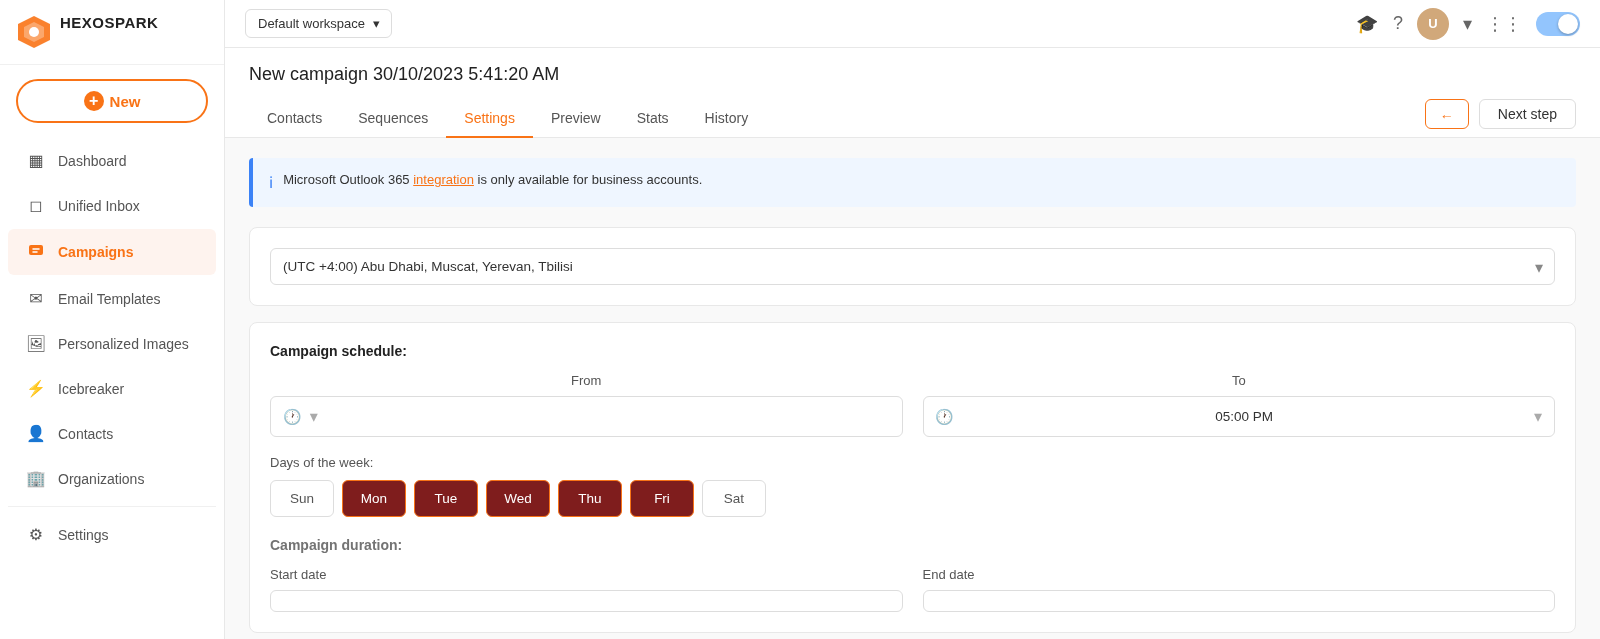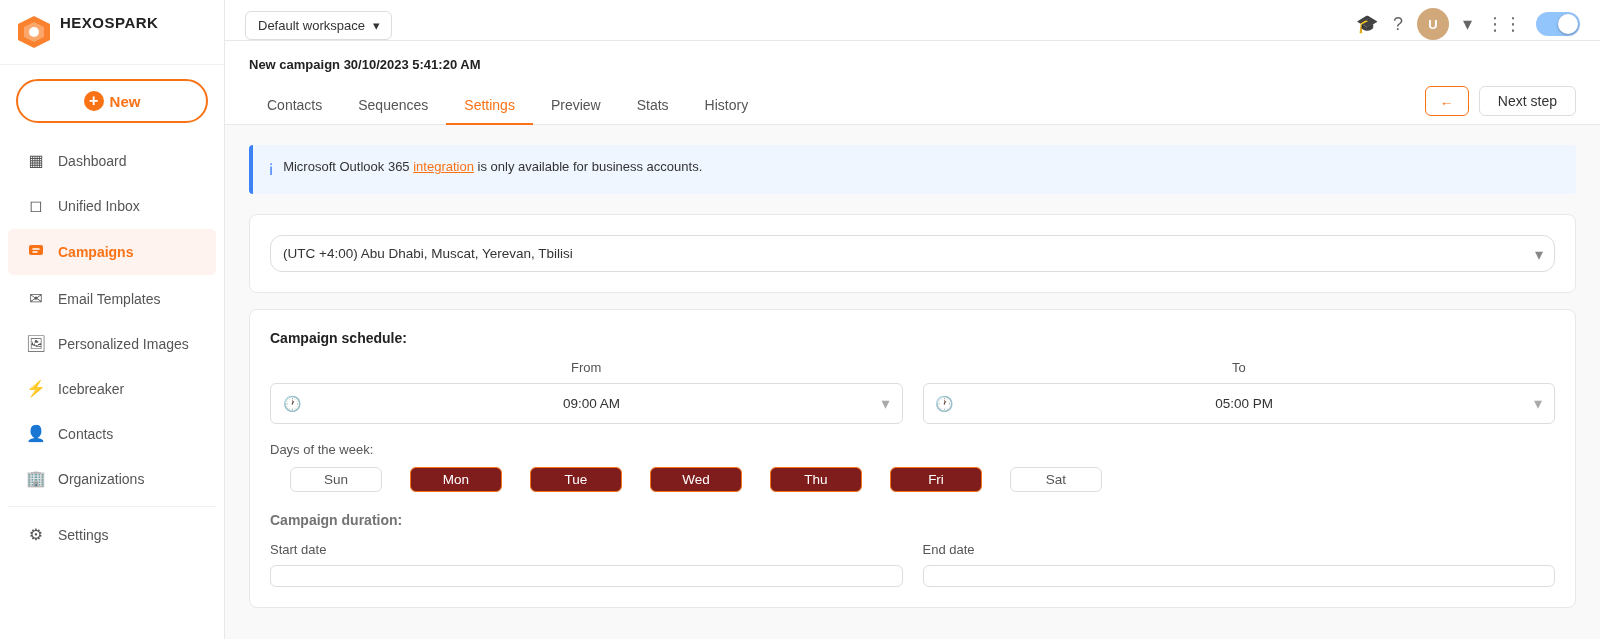--- a/index.html
+++ b/index.html
@@ -85,23 +85,23 @@
       font-size: 16px;
       width: 20px;
       text-align: center;
     }
 
     
     .topbar {
       background: #fff;
       border-bottom: 1px solid #e8e8e8;
       display: flex;
-      align-items: flex-end;
+      align-items: center;
       padding: 0 20px;
-      height: 41px;
+      height: 48px;
       justify-content: space-between;
     }
     .workspace-selector {
       display: flex;
       align-items: center;
       gap: 8px;
       border: 1px solid #ddd;
       border-radius: 6px;
       padding: 6px 12px;
       font-size: 13px;
@@ -165,22 +165,22 @@
       overflow-y: auto;
       padding: 0;
     }
 
     .campaign-header {
       background: #fff;
       padding: 16px 24px 0;
       border-bottom: 1px solid #e8e8e8;
     }
     .campaign-title {
-      font-size: 13px;
-      font-weight: 700;
+      font-size: 18px;
+      font-weight: 400;
       color: #222;
       margin-bottom: 14px;
     }
     .campaign-tabs {
       display: flex;
       align-items: center;
       gap: 0;
     }
     .tab-item {
       padding: 10px 18px;
@@ -265,21 +265,21 @@
       color: #555;
       margin-bottom: 8px;
       font-weight: 500;
     }
     .select-wrapper {
       position: relative;
     }
     .select-field {
       width: 100%;
       border: 1px solid #ddd;
-      border-radius: 12px;
+      border-radius: 6px;
       padding: 10px 36px 10px 12px;
       font-size: 13.5px;
       color: #333;
       appearance: none;
       background: #fff;
       cursor: pointer;
       outline: none;
     }
     .select-arrow {
       position: absolute;
@@ -326,29 +326,28 @@
       font-weight: 400;
     }
     .days-row {
       display: flex;
       gap: 8px;
       margin-bottom: 20px;
     }
     .day-btn {
       border: 1px solid #ddd;
       border-radius: 6px;
-      padding: 4px 0;
-      width: 92px;
+      padding: 10px 0;
+      width: 64px;
       text-align: center;
       font-size: 13.5px;
       font-weight: 500;
       cursor: pointer;
       background: #fff;
       color: #555;
-      margin-left: 20px;
     }
     .day-btn.active {
       background: #7f1d1d;
       color: #fff;
       border-color: #f97316;
     }
 
     .duration-label {
       font-size: 14px;
       font-weight: 600;
@@ -514,21 +513,20 @@
       </div>
 
       <div class="section-card">
         <div class="schedule-label">Campaign schedule:</div>
 
         <div class="time-row">
           <div class="time-field">
             <div class="field-label">From</div>
             <div class="time-input-wrap">
               <span class="clock-icon">🕐</span>
-              <span class="time-value">09:00 AM</span>
               <span class="time-arrow">▾</span>
             </div>
           </div>
           <div class="time-field">
             <div class="field-label">To</div>
             <div class="time-input-wrap">
               <span class="clock-icon">🕐</span>
               <span class="time-value">05:00 PM</span>
               <span class="time-arrow">▾</span>
             </div>

